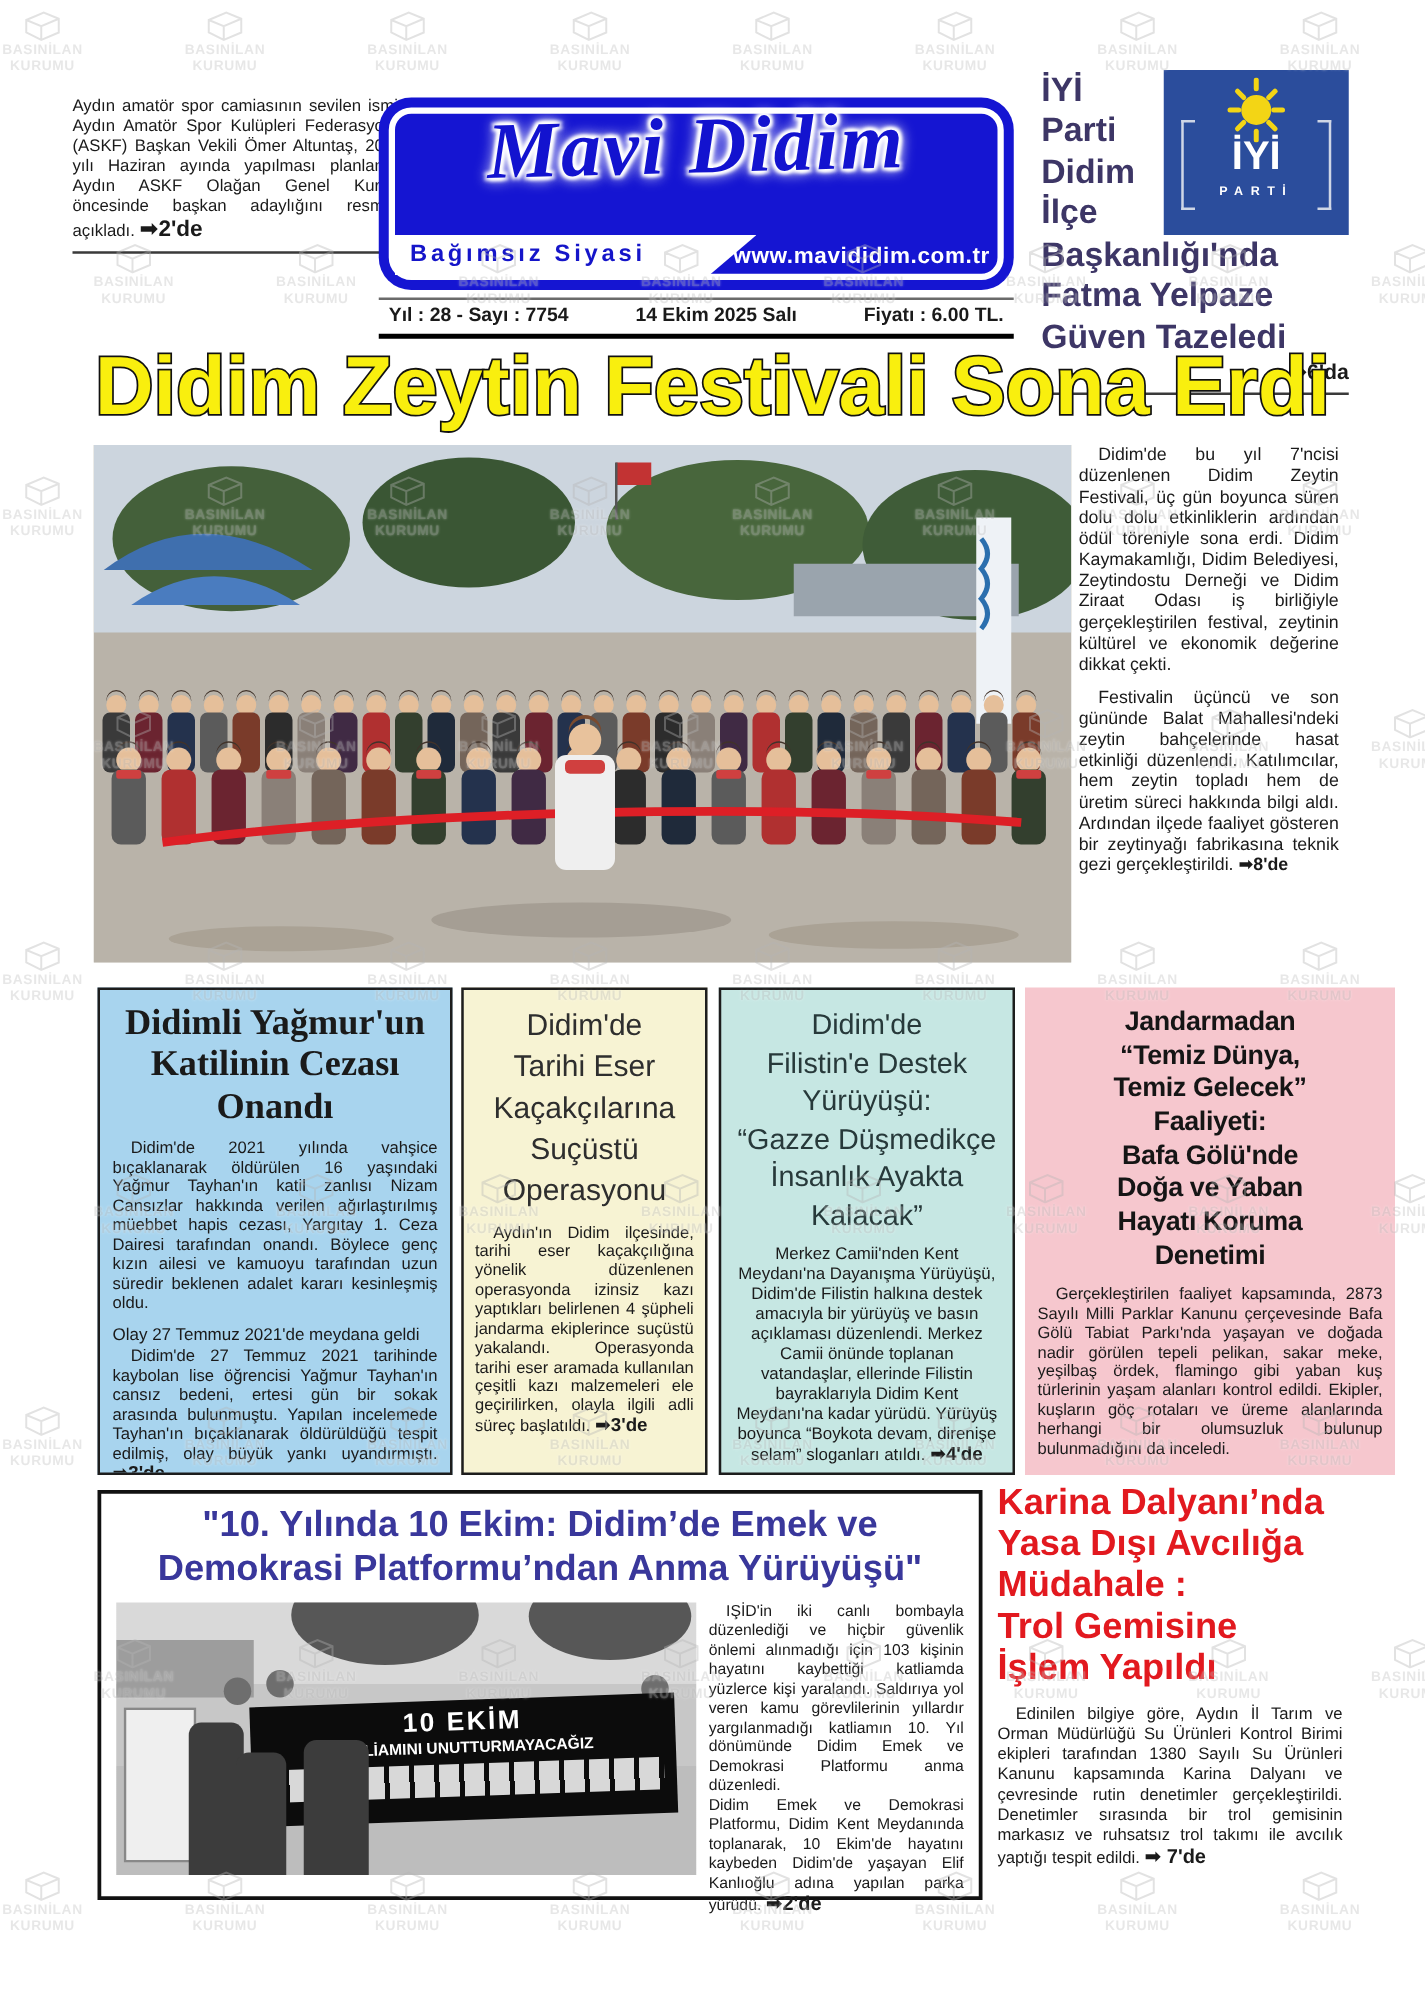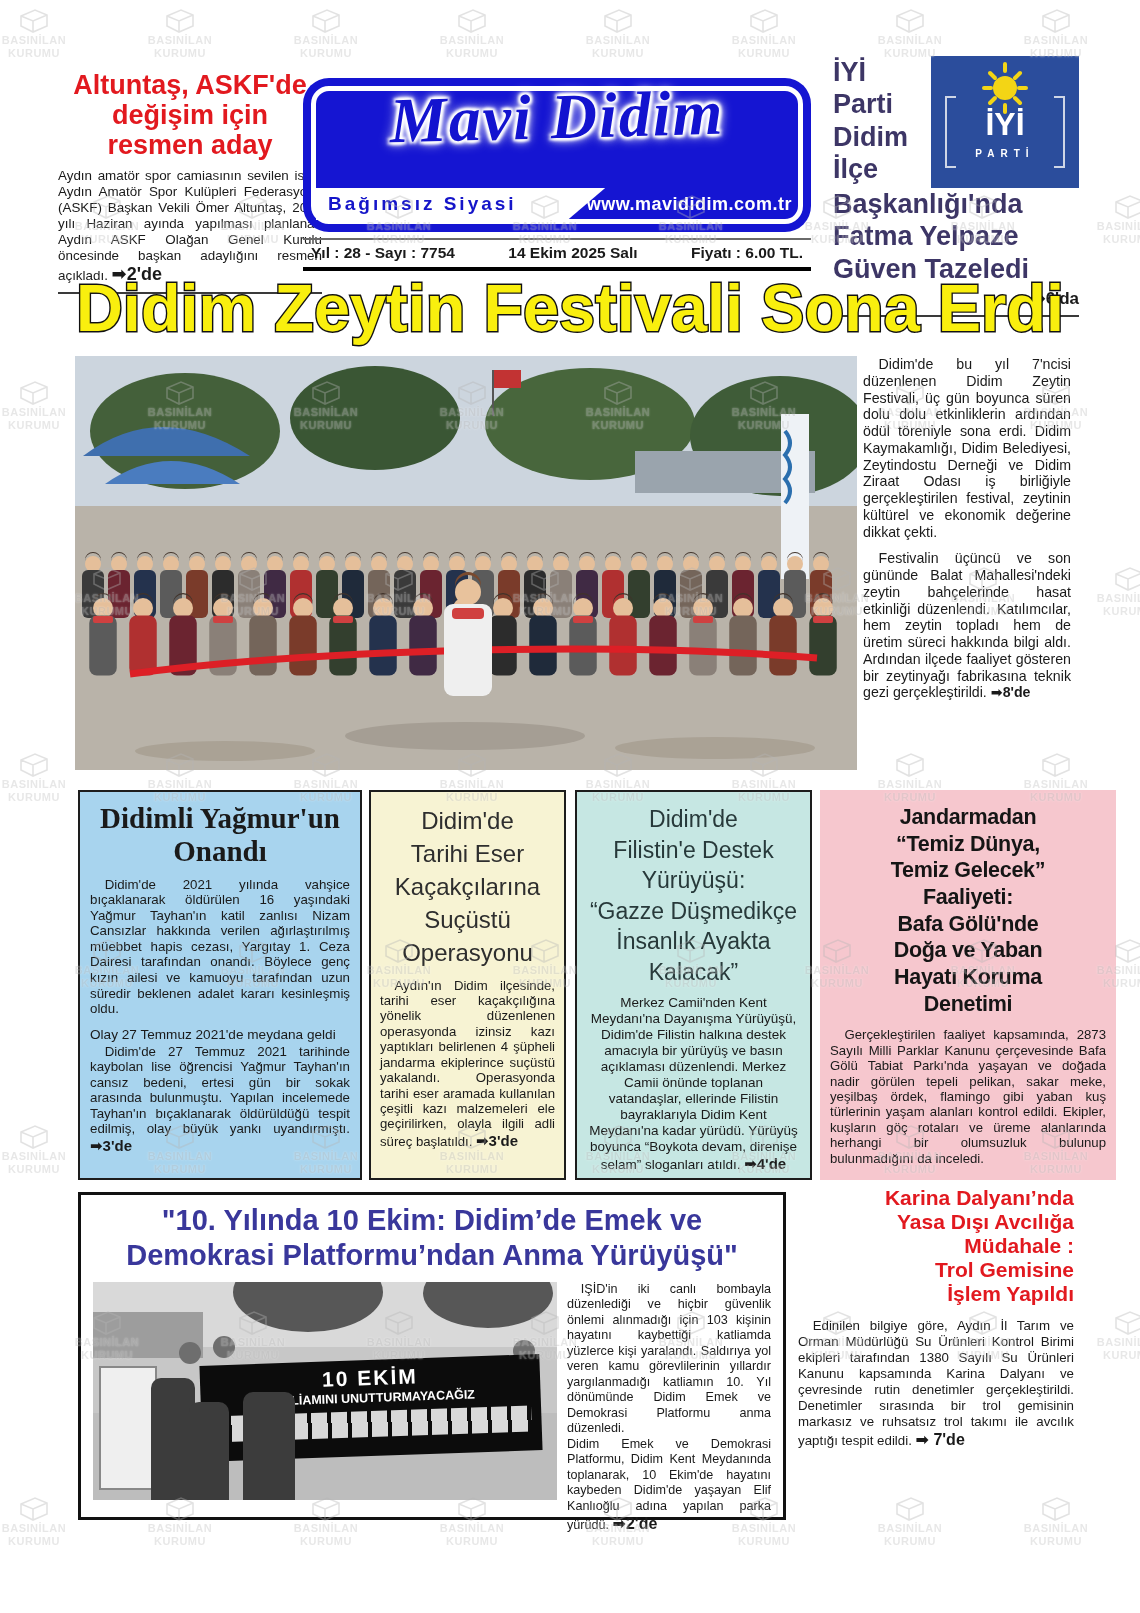--- a/index.html
+++ b/index.html
@@ -106,35 +106,30 @@
   .photo-bw .poster{position:absolute;left:6px;top:84px;width:54px;height:120px;background:#efefef;border:2px solid #888;}
   .banner{position:absolute;left:108px;top:78px;width:340px;height:96px;background:#0c0c0c;transform:rotate(-2deg);
       color:#fff;text-align:center;padding-top:6px;box-sizing:border-box;}
   .banner .l1{font-weight:bold;font-size:21px;letter-spacing:2px;}
   .banner .l2{font-weight:bold;font-size:12.5px;margin-top:1px;}
   .banner .grid{margin:6px 10px 0 10px;height:26px;
       background:repeating-linear-gradient(90deg,#d8d8d8 0 16px,#0c0c0c 16px 20px);}
 
   
   #br-article{left:798px;top:1186px;width:276px;}
-  #br-article .hl{color:#e2191f;font-weight:bold;font-size:21px;line-height:1.14;text-align:right;}
+  #br-article .hl{color:#e2191f;font-weight:bold;font-size:29px;line-height:1.14;text-align:left;}
   #br-article .body-text{margin-top:12px;font-size:13.3px;line-height:1.21;}
   #br-article .jump{font-size:16px;}
 </style>
 </head>
 <body>
 
 <div class="page">
 
   <div class="abs" id="tl-article">
-    <div class="hl">
-      <div>Altuntaş, ASKF'de</div>
-      <div>değişim için</div>
-      <div>resmen aday</div>
-    </div>
     <div class="body-text"><span>Aydın amatör spor camiasının sevilen ismi, Aydın Amatör Spor Kulüpleri Federasyonu (ASKF) Başkan Vekili Ömer Altuntaş, 2026 yılı Haziran ayında yapılması planlanan Aydın ASKF Olağan Genel Kurulu öncesinde başkan adaylığını resmen açıkladı.</span>
       <span class="jump"><span class="arrow">➡</span><b>2'de</b></span>
     </div>
   </div>
 
   <div class="abs" id="masthead">
     <div class="inner"></div>
     <div class="title">Mavi Didim</div>
     <div class="strip">
       <div class="white">Bağımsız Siyasi Gazete</div>
@@ -283,20 +278,21 @@
   <div class="abs body-text" id="lead-col">
     <p class="p-indent">Didim'de bu yıl 7'ncisi düzenlenen Didim Zeytin Festivali, üç gün boyunca süren dolu dolu etkinliklerin ardından ödül töreniyle sona erdi. Didim Kaymakamlığı, Didim Belediyesi, Zeytindostu Derneği ve Didim Ziraat Odası iş birliğiyle gerçekleştirilen festival, zeytinin kültürel ve ekonomik değerine dikkat çekti.</p>
     <p class="p-indent"><span>Festivalin üçüncü ve son gününde Balat Mahallesi'ndeki zeytin bahçelerinde hasat etkinliği düzenlendi. Katılımcılar, hem zeytin topladı hem de üretim süreci hakkında bilgi aldı. Ardından ilçede faaliyet gösteren bir zeytinyağı fabrikasına teknik gezi gerçekleştirildi.</span>
       <span class="jump"><span class="arrow">➡</span><b>8'de</b></span>
     </p>
   </div>
 
   <div class="abs mid-box" id="box-blue">
     <div class="hl">
       <div>Didimli Yağmur'un</div>
+      <div>Katilinin Cezası</div>
       <div>Onandı</div>
     </div>
     <div class="body-text p-indent">Didim'de 2021 yılında vahşice bıçaklanarak öldürülen 16 yaşındaki Yağmur Tayhan'ın katil zanlısı Nizam Cansızlar hakkında verilen ağırlaştırılmış müebbet hapis cezası, Yargıtay 1. Ceza Dairesi tarafından onandı. Böylece genç kızın ailesi ve kamuoyu tarafından uzun süredir beklenen adalet kararı kesinleşmiş oldu.</div>
     <div class="subhead">Olay 27 Temmuz 2021'de meydana geldi</div>
     <div class="body-text p-indent"><span>Didim'de 27 Temmuz 2021 tarihinde kaybolan lise öğrencisi Yağmur Tayhan'ın cansız bedeni, ertesi gün bir sokak arasında bulunmuştu. Yapılan incelemede Tayhan'ın bıçaklanarak öldürüldüğü tespit edilmiş, olay büyük yankı uyandırmıştı.</span>
       <span class="jump"><span class="arrow">➡</span><b>3'de</b></span>
     </div>
   </div>
 
   <div class="abs mid-box" id="box-cream">

